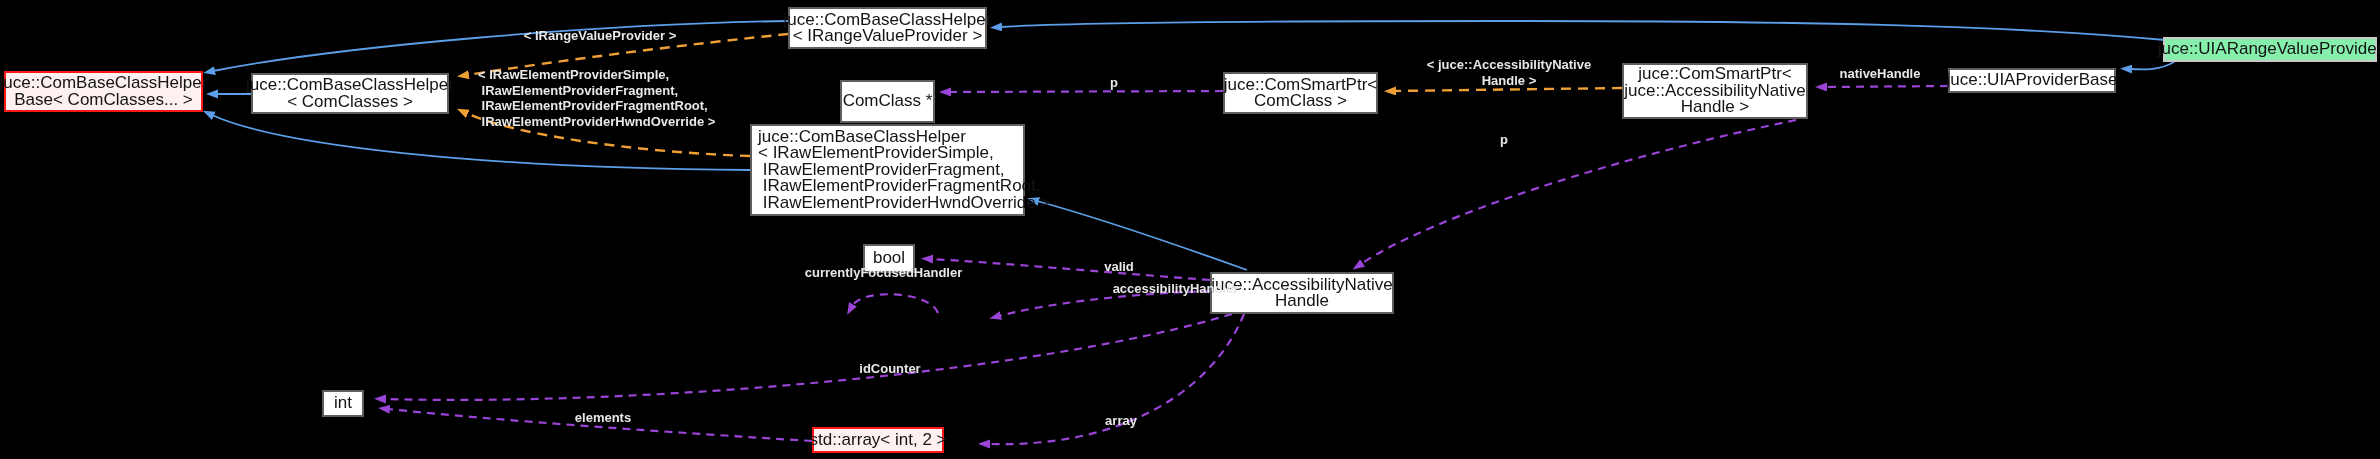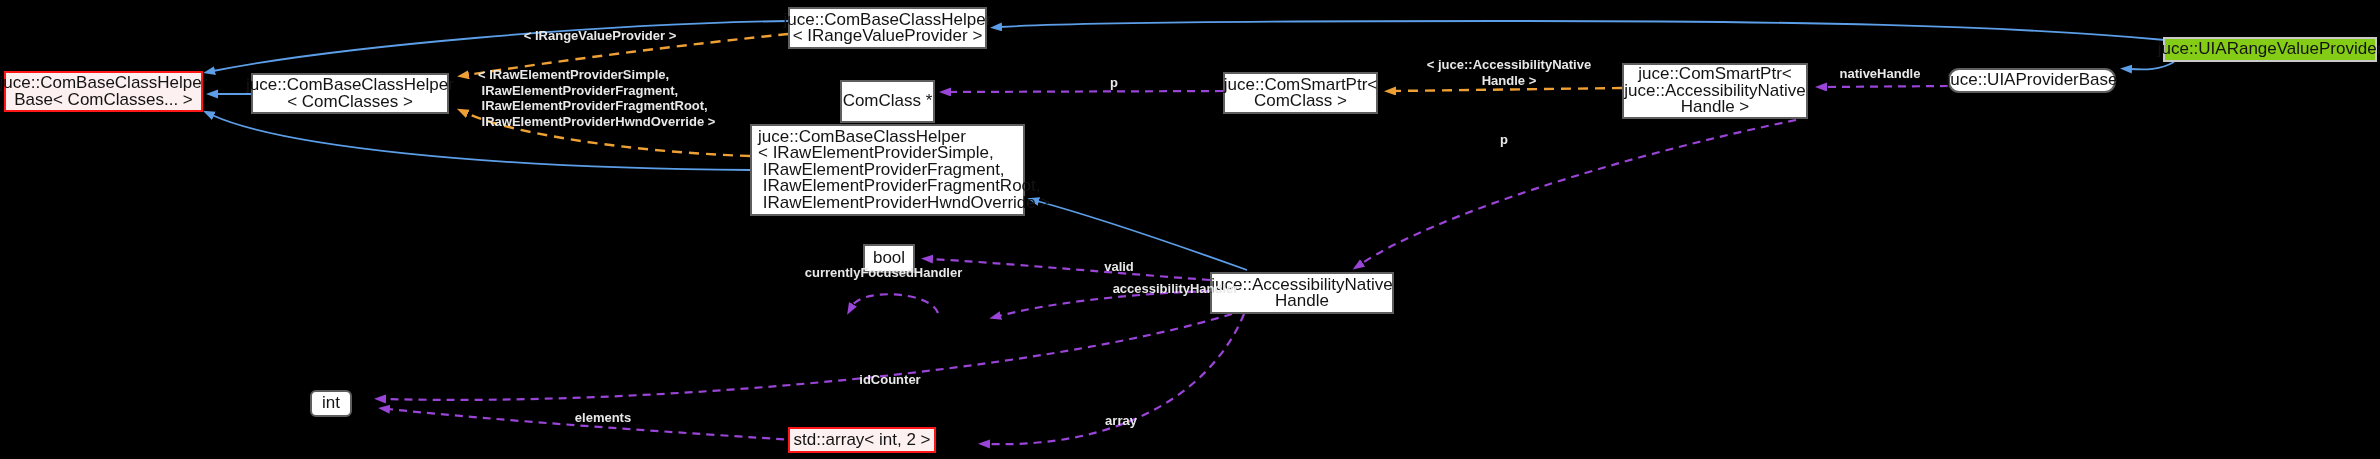--- a/index.html
+++ b/index.html
@@ -8,21 +8,21 @@
     font-family:"Liberation Sans", sans-serif; overflow:hidden;
   }
   #edges { position:absolute; left:0; top:0; width:2380px; height:459px; }
   .node {
     position:absolute; box-sizing:border-box;
     display:flex; align-items:center; justify-content:center;
     background:#ffffff; border:2px solid #5e5e5e; color:#141414;
     font-size:17px; line-height:16.5px; white-space:pre; text-align:center;
   }
   .node.red     { border-color:#ff1616; background:#fdf0f0; }
-  .node.current { background:#84cc16; border-color:#c9c9c9; }
+  .node.current { background:#86efac; border-color:#c9c9c9; }
   .node.leftal  { justify-content:flex-start; text-align:left; padding-left:6px; }
   .edge-label {
     position:absolute; color:#e8e8e8; font-size:13px; font-weight:bold;
     line-height:15.5px; white-space:pre; text-align:center;
   }
   .edge-label.leftal { text-align:left; }
 </style>
 </head>
 <body>
 
@@ -82,31 +82,31 @@
 
   <div class="node" style="left:863px; top:244px; width:52px; height:29px;text-align:center;">bool</div>
 
   <div class="node" style="left:1223px; top:72px; width:155px; height:42px;">juce::ComSmartPtr&lt;
 ComClass &gt;</div>
 
   <div class="node" style="left:1622px; top:63px; width:186px; height:56px;">juce::ComSmartPtr&lt;
 juce::AccessibilityNative
 Handle &gt;</div>
 
-  <div class="node" style="left:1948px; top:68px; width:168px; height:25px;border-radius:11px;">juce::UIAProviderBase</div>
+  <div class="node" style="left:1948px; top:68px; width:168px; height:25px;">juce::UIAProviderBase</div>
 
   <div class="node current" style="left:2163px; top:37px; width:214px; height:25px;">juce::UIARangeValueProvider</div>
 
   <div class="node" style="left:1210px; top:272px; width:184px; height:42px;">juce::AccessibilityNative
 Handle</div>
 
 
-  <div class="node" style="left:310px; top:390px; width:42px; height:27px;border-radius:6px;">int</div>
+  <div class="node" style="left:322px; top:390px; width:42px; height:27px;">int</div>
 
-  <div class="node red" style="left:788px; top:427px; width:148px; height:26px;">std::array&lt; int, 2 &gt;</div>
+  <div class="node red" style="left:812px; top:427px; width:132px; height:26px;">std::array&lt; int, 2 &gt;</div>
 
   <div class="edge-label" style="left:505px; top:28px; width:190px;">&lt; IRangeValueProvider &gt;</div>
 
   <div class="edge-label leftal" style="left:478px; top:67px; width:260px;">&lt; IRawElementProviderSimple,
  IRawElementProviderFragment,
  IRawElementProviderFragmentRoot,
  IRawElementProviderHwndOverride &gt;</div>
 
   <div class="edge-label" style="left:1104px; top:75px; width:20px;">p</div>
 
@@ -116,19 +116,19 @@
   <div class="edge-label" style="left:1830px; top:66px; width:100px;">nativeHandle</div>
 
   <div class="edge-label" style="left:1494px; top:132px; width:20px;">p</div>
 
   <div class="edge-label" style="left:1089px; top:259px; width:60px;">valid</div>
 
   <div class="edge-label" style="left:1103px; top:281px; width:145px;">accessibilityHandler</div>
 
   <div class="edge-label" style="left:801px; top:265px; width:165px;">currentlyFocusedHandler</div>
 
-  <div class="edge-label" style="left:850px; top:372px; width:80px;">idCounter</div>
+  <div class="edge-label" style="left:850px; top:361px; width:80px;">idCounter</div>
 
   <div class="edge-label" style="left:563px; top:410px; width:80px;">elements</div>
 
   <div class="edge-label" style="left:1101px; top:413px; width:40px;">array</div>
 
 </div>
 
 </body></html>

